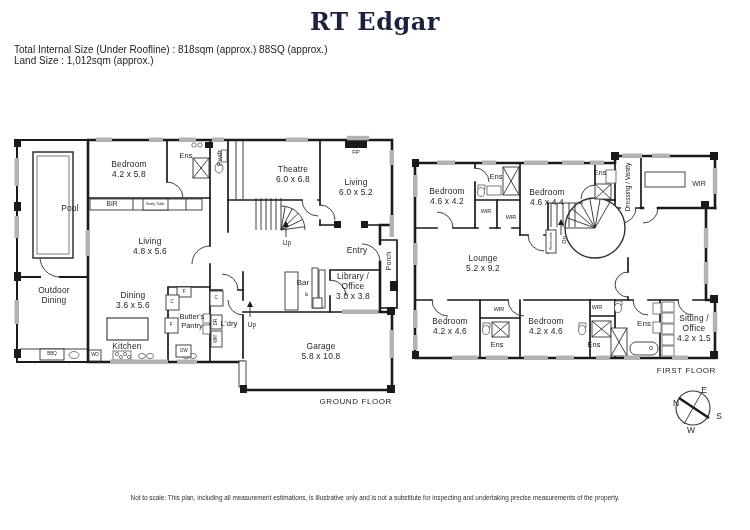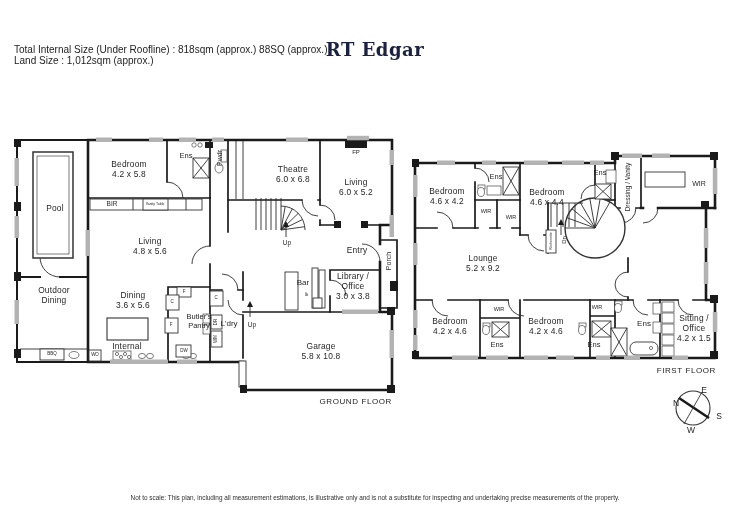--- a/index.html
+++ b/index.html
@@ -1,21 +1,21 @@
 <!DOCTYPE html>
 <html><head>
 <meta charset="utf-8">
 <style>
   html,body{margin:0;padding:0;background:#fff;}
   #page{position:relative;width:750px;height:530px;background:#ffffff;overflow:hidden;
         font-family:"Liberation Sans",sans-serif;color:#222;}
   
   .logo{position:absolute;left:375px;top:21px;transform:translate(-50%,-50%);
-        font-family:"DejaVu Serif",serif;font-size:18px;font-weight:600;color:#1b2240;
-        letter-spacing:0.5px;white-space:nowrap;margin-top:28px;}
+        font-family:"DejaVu Serif",serif;font-size:24px;font-weight:600;color:#1b2240;
+        letter-spacing:0.5px;white-space:nowrap;}
   .sizeinfo{position:absolute;left:14px;font-size:10px;color:#1c1c1c;white-space:nowrap;}
   
   .address{position:absolute;left:375px;top:480px;transform:translate(-50%,-50%);
         font-family:"DejaVu Serif",serif;font-size:15px;font-weight:600;color:#222;
         white-space:nowrap;letter-spacing:0.2px;}
   .disclaimer{position:absolute;left:375px;top:497px;transform:translate(-50%,-50%);
         font-size:6.4px;color:#2e2e2e;white-space:nowrap;}
   
   svg{position:absolute;left:0;top:0;}
   .we{stroke:#1a1a1a;stroke-width:2.6;fill:none;stroke-linecap:square;}
@@ -297,21 +297,21 @@
       <circle cx="693" cy="408" r="17" style="fill:none;stroke:#333;stroke-width:1.1"></circle>
       <path d="M679,398 L709,418" style="stroke:#1a1a1a;stroke-width:2.4;fill:none"></path>
       <path d="M702,392 L684,424" style="stroke:#333;stroke-width:0.9;fill:none"></path>
     </g>
   </svg>
 
   <div class="logo">RT Edgar</div>
   <div class="sizeinfo" style="top:44px">Total Internal Size (Under Roofline) : 818sqm (approx.) 88SQ (approx.)</div>
   <div class="sizeinfo" style="top:55px">Land Size : 1,012sqm (approx.)</div>
 
-  <div class="lb rl" style="left:55px;top:209px">
+  <div class="lb rl" style="left:70px;top:209px">
       <div>Pool</div>
     </div>
   <div class="lb rl wrap" style="left:54px;top:296px;width:58px">
       <div>Outdoor Dining</div>
     </div>
   <div class="lb rl" style="left:129px;top:170px">
       <div>Bedroom</div>
       <div>4.2 x 5.8</div>
     </div>
   <div class="lb s75" style="left:186px;top:156px">Ens</div>
@@ -320,23 +320,23 @@
   <div class="lb s35" style="left:155px;top:204px">Vanity Table</div>
   <div class="lb rl" style="left:150px;top:247px">
       <div>Living</div>
       <div>4.8 x 5.6</div>
     </div>
   <div class="lb rl" style="left:133px;top:301px">
       <div>Dining</div>
       <div>3.6 x 5.6</div>
     </div>
   <div class="lb rl" style="left:127px;top:347px">
-      <div>Internal</div>
-    </div>
-  <div class="lb s75 wrap" style="left:199px;top:322px;width:40px">
+      <div>Kitchen</div>
+    </div>
+  <div class="lb s75 wrap" style="left:192px;top:322px;width:40px">
       <div>Butler's Pantry</div>
     </div>
   <div class="lb s8" style="left:229px;top:324px">L'dry</div>
   <div class="lb s65" style="left:252px;top:325px">Up</div>
   <div class="lb rl" style="left:293px;top:175px">
       <div>Theatre</div>
       <div>6.0 x 6.8</div>
     </div>
   <div class="lb rl" style="left:356px;top:188px">
       <div>Living</div>

